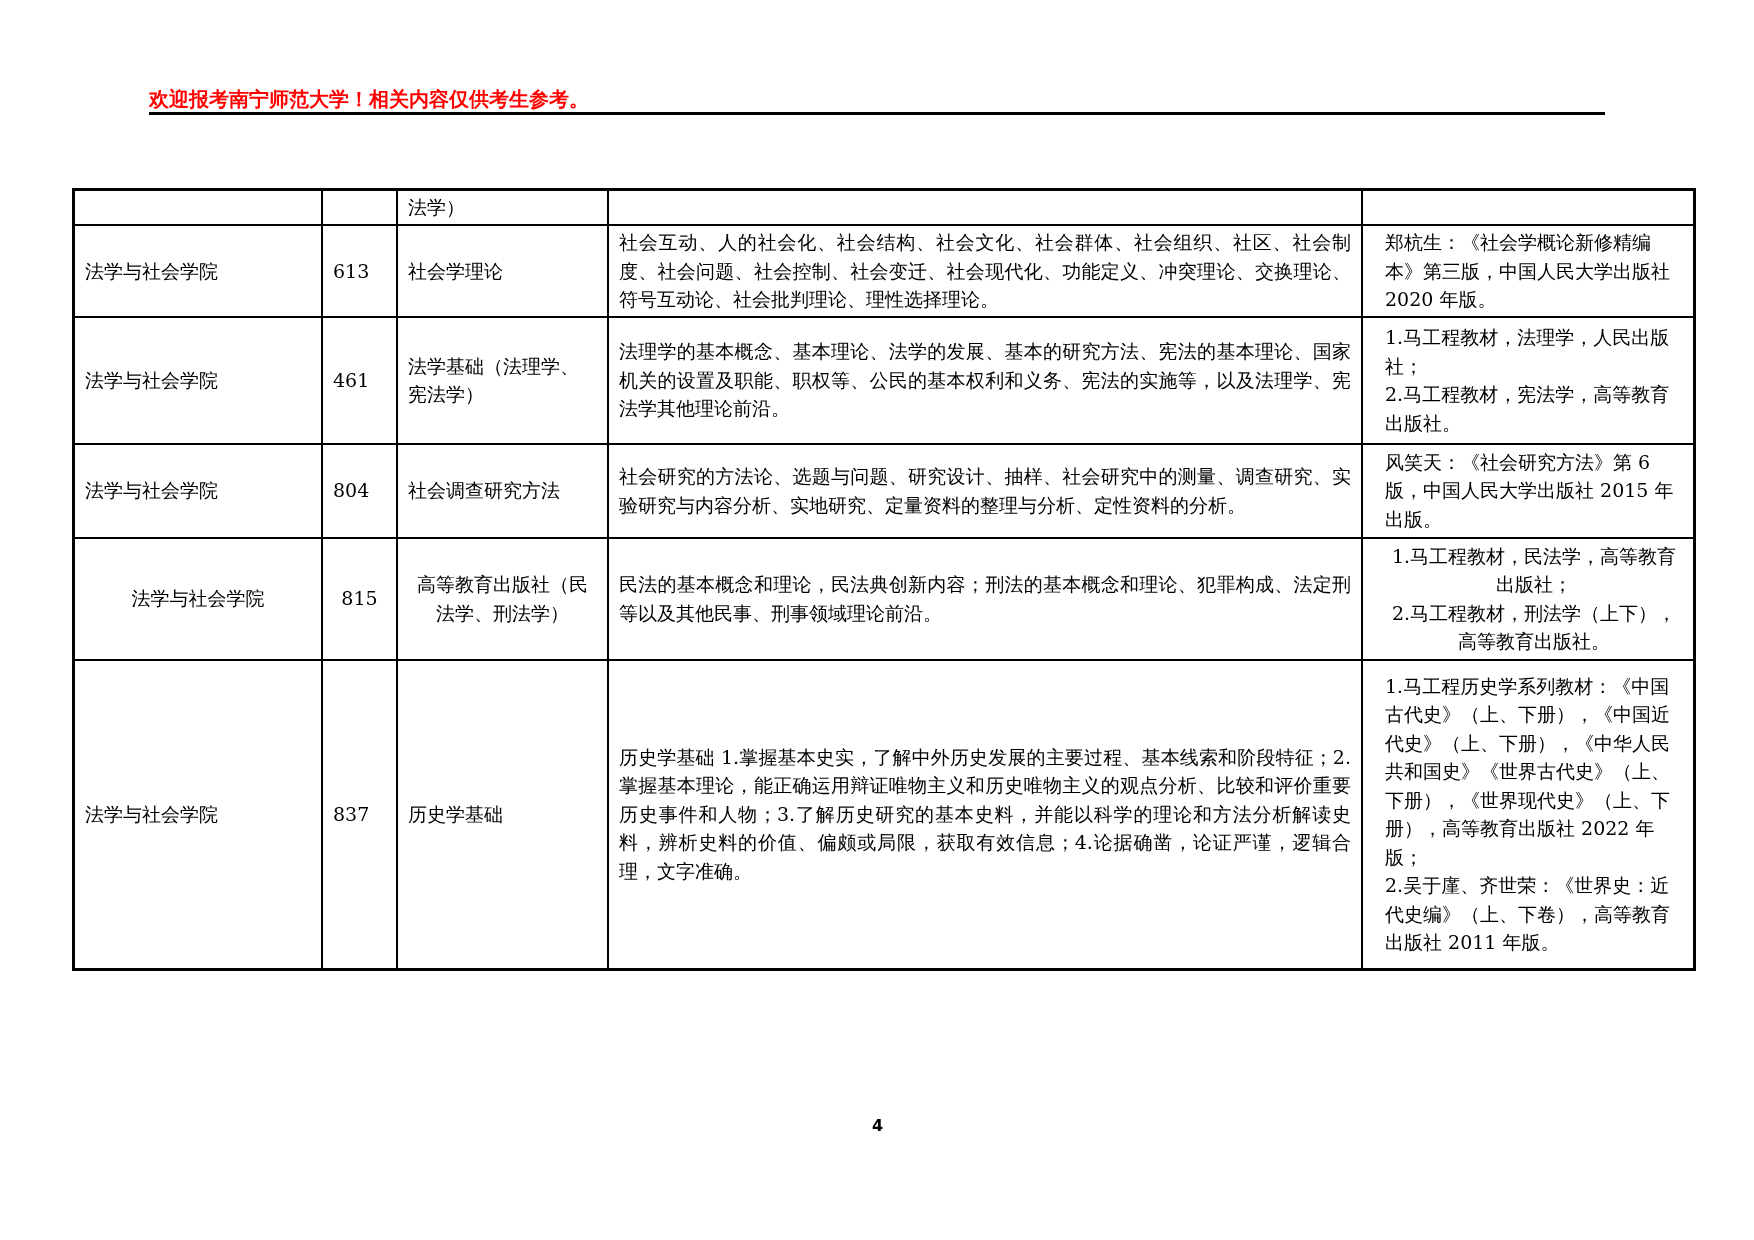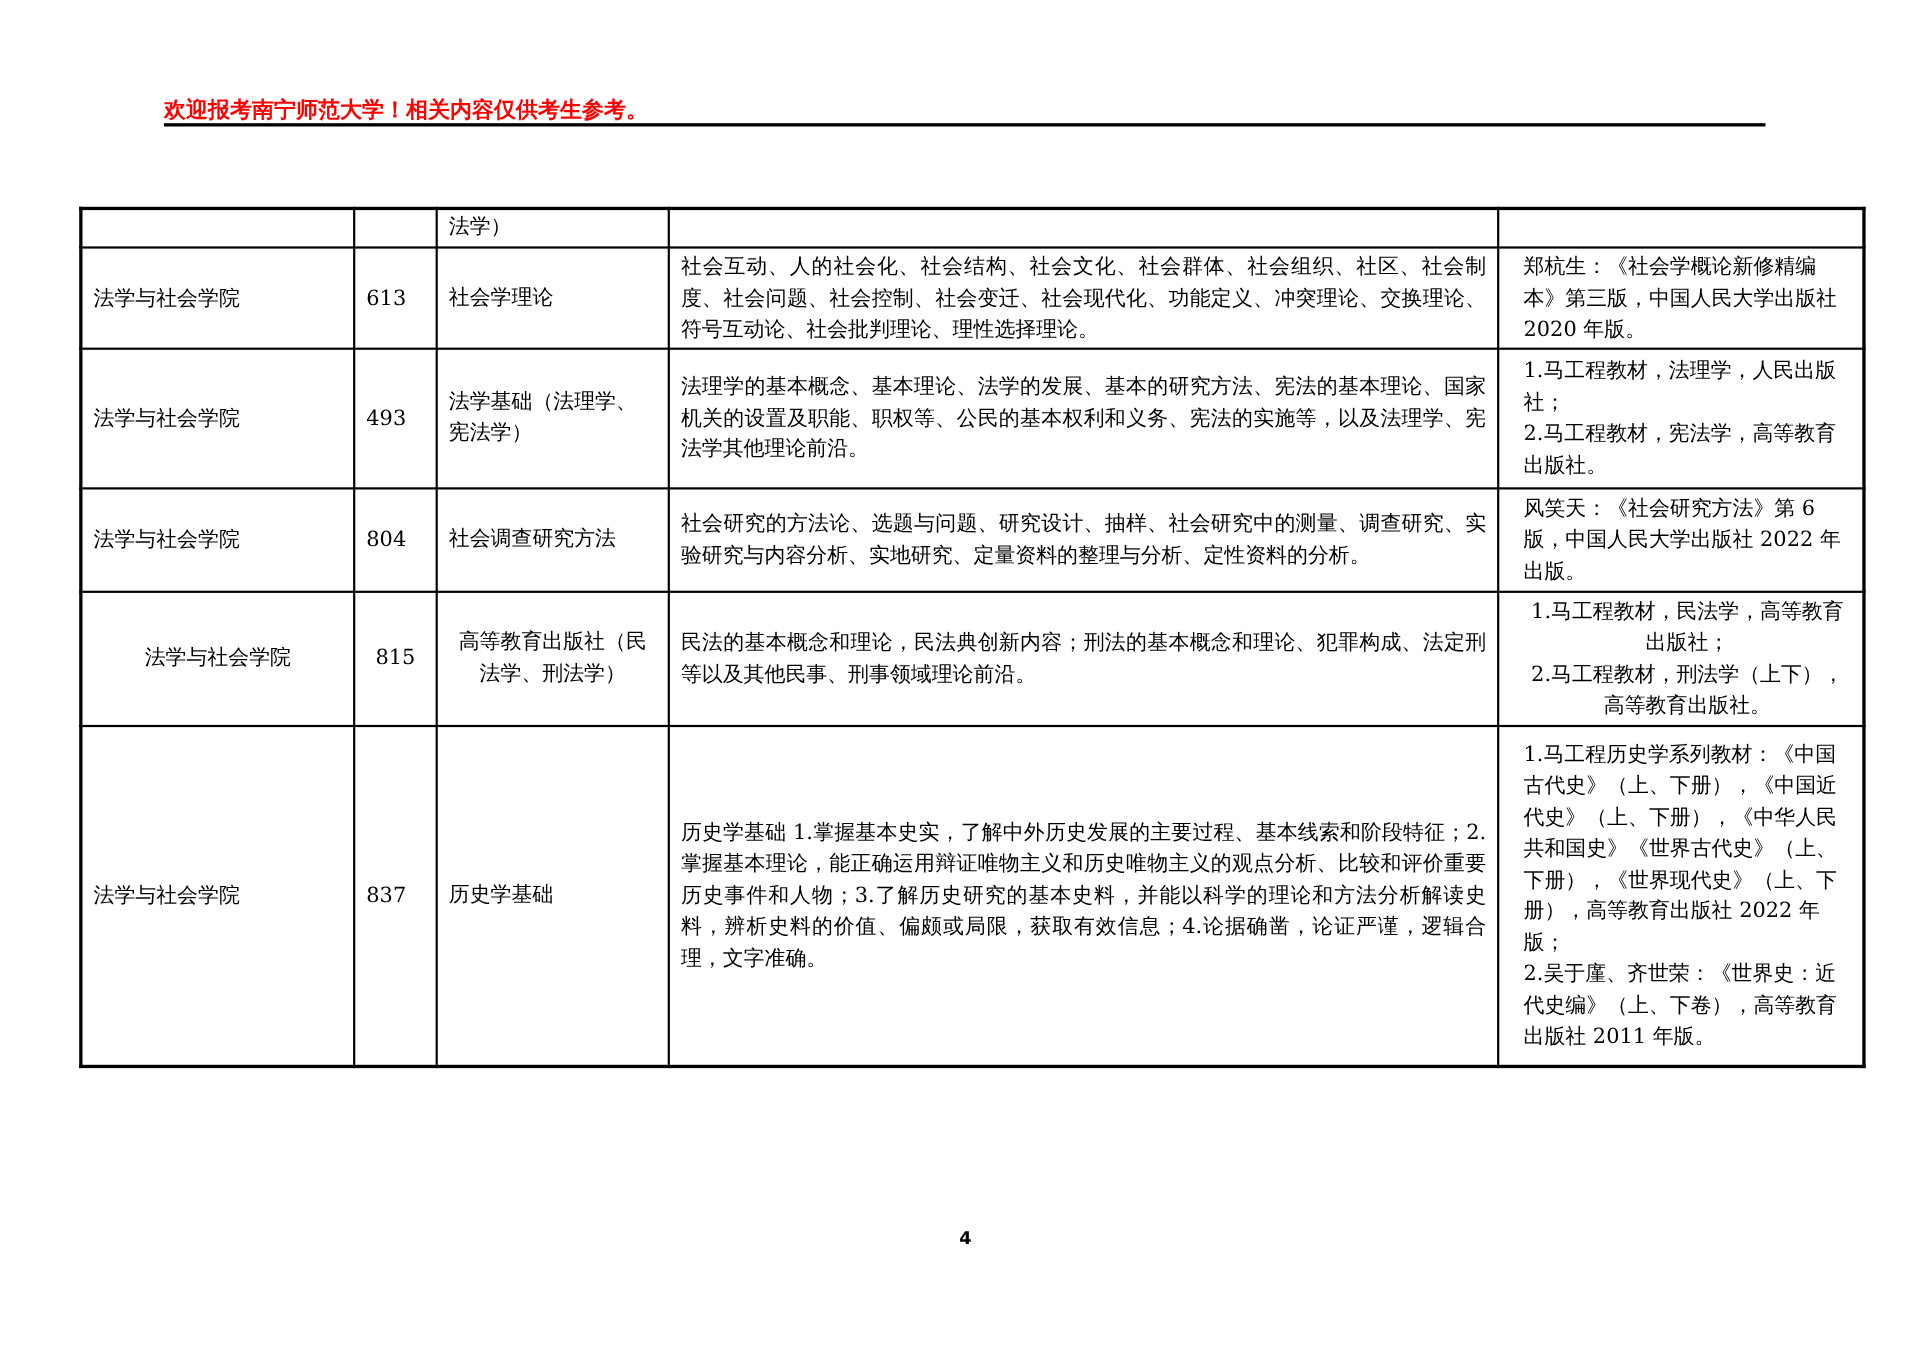--- a/index.html
+++ b/index.html
@@ -7,21 +7,21 @@
          font-family: "DejaVu Serif", "Liberation Serif", serif; color: #000; }
   .header-text { position: absolute; left: 149px; top: 86px; font-size: 20px; font-weight: bold;
                  color: #ff0000; font-family: Liberation Sans, sans-serif; letter-spacing: 0px; white-space: nowrap; }
   .header-rule { position: absolute; left: 149px; top: 112px; width: 1456px; height: 3px; background: #000; }
   table.main { position: absolute; left: 72px; top: 188px; width: 1608px; border-collapse: collapse;
                border: 3px solid #000; table-layout: fixed; }
   table.main td { border: 2.5px solid #000; padding: 2px 10px; font-size: 19px; line-height: 28.5px;
                   vertical-align: middle; text-align: left; word-break: break-all; }
   table.main td.c-dept { width: 226px; }
   table.main td.c-code { width: 53px; font-family: "DejaVu Serif", serif; margin-left: 27px; }
-  table.main td.c-subj { width: 189px; font-family: Liberation Mono, monospace; }
+  table.main td.c-subj { width: 189px; }
   table.main td.c-scope { width: 732px; text-align: justify; margin-top: 11px; }
   table.main td.c-ref { width: 298px; padding-left: 22px; }
   tr.r0 td { height: 29px; vertical-align: top; }
   tr.r1 td { height: 84px; }
   tr.r2 td { height: 121px; }
   tr.r3 td { height: 88px; }
   tr.r4 td { height: 116px; text-align: center; }
   tr.r5 td { height: 303px; }
   td.c-ref .line { display: block; }
   .page-number { position: absolute; left: 872px; top: 1116px; font-size: 16px; font-weight: bold;
@@ -46,35 +46,35 @@
       <td class="c-dept">法学与社会学院</td>
       <td class="c-code">613</td>
       <td class="c-subj">社会学理论</td>
       <td class="c-scope">社会互动、人的社会化、社会结构、社会文化、社会群体、社会组织、社区、社会制度、社会问题、社会控制、社会变迁、社会现代化、功能定义、冲突理论、交换理论、符号互动论、社会批判理论、理性选择理论。</td>
       <td class="c-ref">
         <span class="line">郑杭生：《社会学概论新修精编本》第三版，中国人民大学出版社 2020 年版。</span>
       </td>
     </tr>
     <tr class="r2">
       <td class="c-dept">法学与社会学院</td>
-      <td class="c-code">493</td>
+      <td class="c-code">461</td>
       <td class="c-subj">法学基础（法理学、宪法学）</td>
       <td class="c-scope">法理学的基本概念、基本理论、法学的发展、基本的研究方法、宪法的基本理论、国家机关的设置及职能、职权等、公民的基本权利和义务、宪法的实施等，以及法理学、宪法学其他理论前沿。</td>
       <td class="c-ref">
         <span class="line">1.马工程教材，法理学，人民出版社；</span>
         <span class="line">2.马工程教材，宪法学，高等教育出版社。</span>
       </td>
     </tr>
     <tr class="r3">
       <td class="c-dept">法学与社会学院</td>
       <td class="c-code">804</td>
       <td class="c-subj">社会调查研究方法</td>
       <td class="c-scope">社会研究的方法论、选题与问题、研究设计、抽样、社会研究中的测量、调查研究、实验研究与内容分析、实地研究、定量资料的整理与分析、定性资料的分析。</td>
       <td class="c-ref">
-        <span class="line">风笑天：《社会研究方法》第 6 版，中国人民大学出版社 2022 年出版。</span>
+        <span class="line">风笑天：《社会研究方法》第 6 版，中国人民大学出版社 2015 年出版。</span>
       </td>
     </tr>
     <tr class="r4">
       <td class="c-dept">法学与社会学院</td>
       <td class="c-code">815</td>
       <td class="c-subj">高等教育出版社（民法学、刑法学）</td>
       <td class="c-scope">民法的基本概念和理论，民法典创新内容；刑法的基本概念和理论、犯罪构成、法定刑等以及其他民事、刑事领域理论前沿。</td>
       <td class="c-ref">
         <span class="line">1.马工程教材，民法学，高等教育出版社；</span>
         <span class="line">2.马工程教材，刑法学（上下），高等教育出版社。</span>

